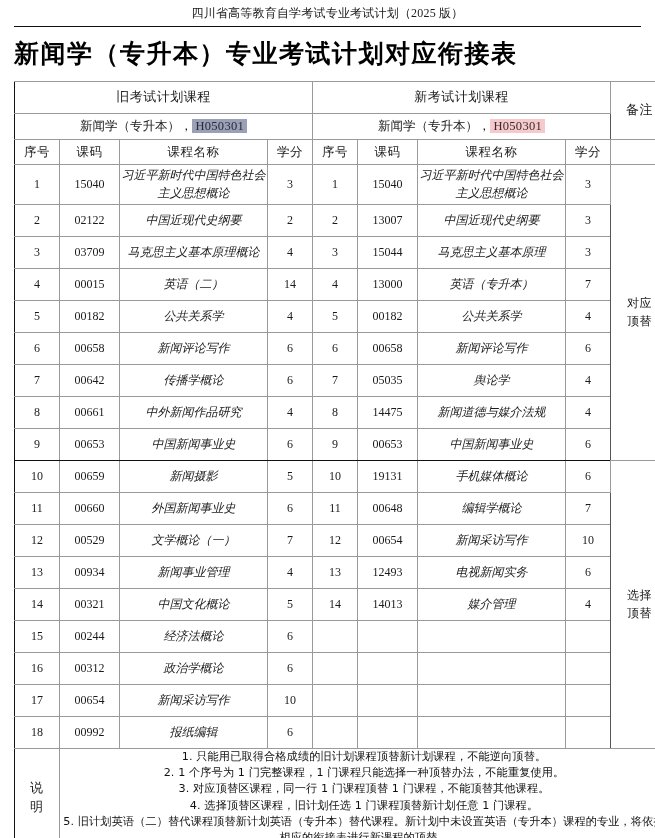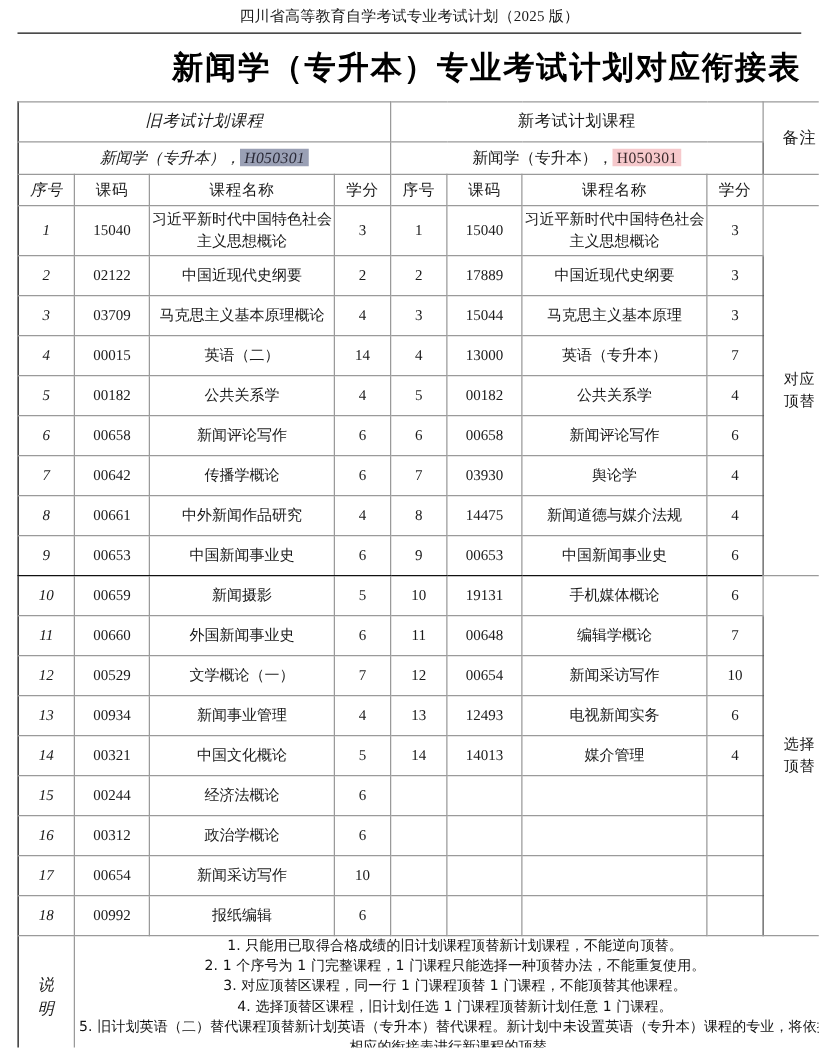--- a/index.html
+++ b/index.html
@@ -33,21 +33,21 @@
   }
 
   .header-rule {
     border: none;
     border-top: 1.6px solid #111;
     margin: 0 0 0 0;
     height: 0;
   }
 
   .doc-title {
-    text-align: right;
+    text-align: left;
     font-family: Liberation Sans, sans-serif;
     font-weight: bold;
     font-size: 25px;
     letter-spacing: 1.5px;
     padding: 10px 0 11px 0;
     color: #000;
   }
 
   table.main {
     width: 627px;
@@ -61,21 +61,21 @@
     padding: 0;
     text-align: center;
     vertical-align: middle;
     font-weight: normal;
     line-height: 1.45;
   }
 
   
   table.main { border: 1.7px solid #111; }
   .tb-outer-bot   { border-bottom: 1.7px solid #111 !important; }
-  .tb-outer-left  { border-left: 1.7px solid #111 !important; font-style: italic; }
+  .tb-outer-left  { border-left: 1.7px solid #111 !important; }
   .tb-outer-right { border-right: 1.7px solid #111 !important; }
   .tb-thick-bot   { border-bottom: 1.6px solid #111 !important; }
   .tb-thick-top   { border-top: 1.6px solid #111 !important; }
   .tb-mid-left    { border-left: 1.1px solid #555 !important; }
 
   .grp-head {
     height: 32px;
     font-size: 13px;
     font-weight: bold;
     letter-spacing: 0.5px;
@@ -105,20 +105,21 @@
     color: #3a2a2c;
     padding: 0px 3px;
     font-family: "Liberation Serif", serif;
     letter-spacing: 0.3px;
   }
 
   td.cname {
     text-align: left;
     padding-left: 8px;
     padding-right: 5px;
+    font-style: italic;
   }
   tr.data-row { height: 32px; }
   tr.data-row.tall { height: 40px; }
   tr.data-row td { font-size: 12px; }
   td.num, td.code, td.credit { font-family: "Liberation Serif", serif; font-size: 12px; }
 
   .remark-cell {
     font-size: 12.5px;
     line-height: 1.5;
     letter-spacing: 0.5px;
@@ -199,21 +200,21 @@
           <div>对应</div>
           <div>顶替</div>
         </td>
       </tr>
       <tr class="data-row">
         <td class="num tb-outer-left">2</td>
         <td class="code">02122</td>
         <td class="cname">中国近现代史纲要</td>
         <td class="credit">2</td>
         <td class="num tb-mid-left">2</td>
-        <td class="code">17889</td>
+        <td class="code">13007</td>
         <td class="cname">中国近现代史纲要</td>
         <td class="credit">3</td>
       </tr>
       <tr class="data-row">
         <td class="num tb-outer-left">3</td>
         <td class="code">03709</td>
         <td class="cname">马克思主义基本原理概论</td>
         <td class="credit">4</td>
         <td class="num tb-mid-left">3</td>
         <td class="code">15044</td>
@@ -249,21 +250,21 @@
         <td class="code">00658</td>
         <td class="cname">新闻评论写作</td>
         <td class="credit">6</td>
       </tr>
       <tr class="data-row">
         <td class="num tb-outer-left">7</td>
         <td class="code">00642</td>
         <td class="cname">传播学概论</td>
         <td class="credit">6</td>
         <td class="num tb-mid-left">7</td>
-        <td class="code">03930</td>
+        <td class="code">05035</td>
         <td class="cname">舆论学</td>
         <td class="credit">4</td>
       </tr>
       <tr class="data-row">
         <td class="num tb-outer-left">8</td>
         <td class="code">00661</td>
         <td class="cname">中外新闻作品研究</td>
         <td class="credit">4</td>
         <td class="num tb-mid-left">8</td>
         <td class="code">14475</td>

